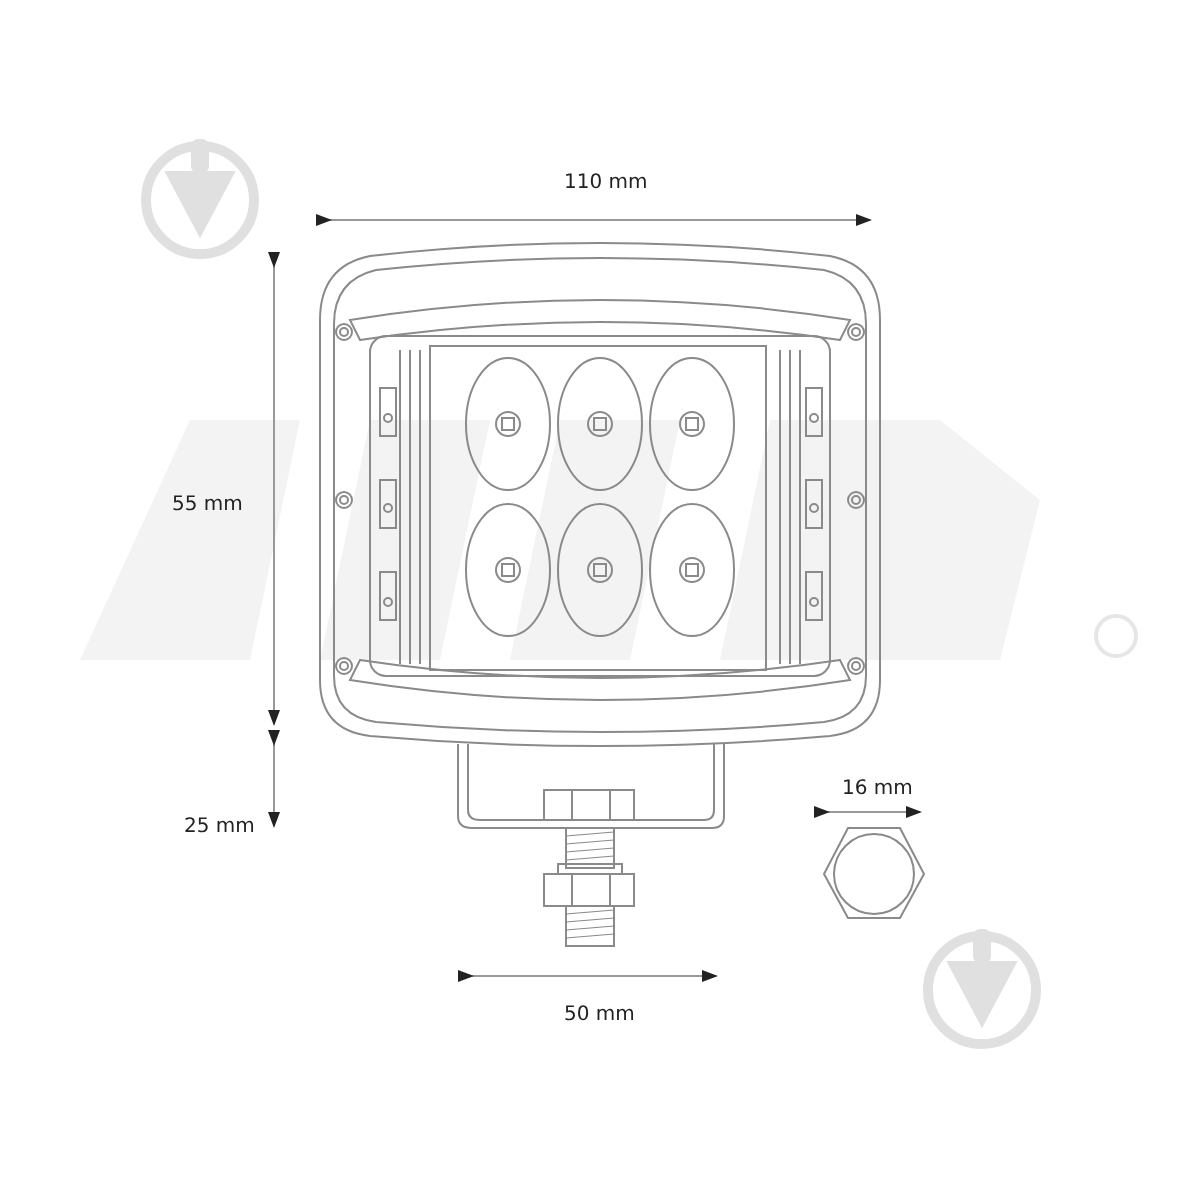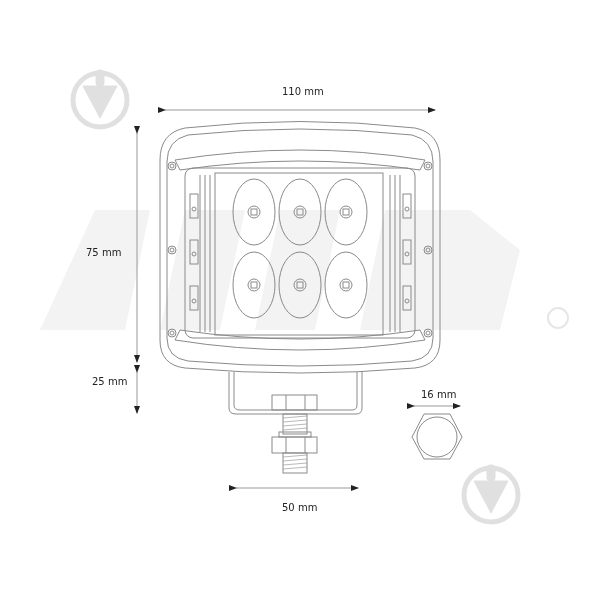--- a/index.html
+++ b/index.html
@@ -128,16 +128,16 @@
     </g>
   </g>
 
   <g fill="none" stroke="#8a8a8a" stroke-width="1">
     <polygon points="424,414 450,414 462,437 450,459 424,459 412,437"></polygon>
     <circle cx="437" cy="437" r="20"></circle>
   </g>
 </svg>
 
 <span class="lbl" style="left:282px;top:86px;">110 mm</span>
-<span class="lbl" style="left:86px;top:247px;">75 mm</span>
-<span class="lbl" style="left:92px;top:376px;">25 mm</span>
+<span class="lbl" style="left:86px;top:247px;">55 mm</span>
+<span class="lbl" style="left:92px;top:408px;">25 mm</span>
 <span class="lbl" style="left:421px;top:389px;">16 mm</span>
 <span class="lbl" style="left:282px;top:502px;">50 mm</span>
 
 </body></html>

